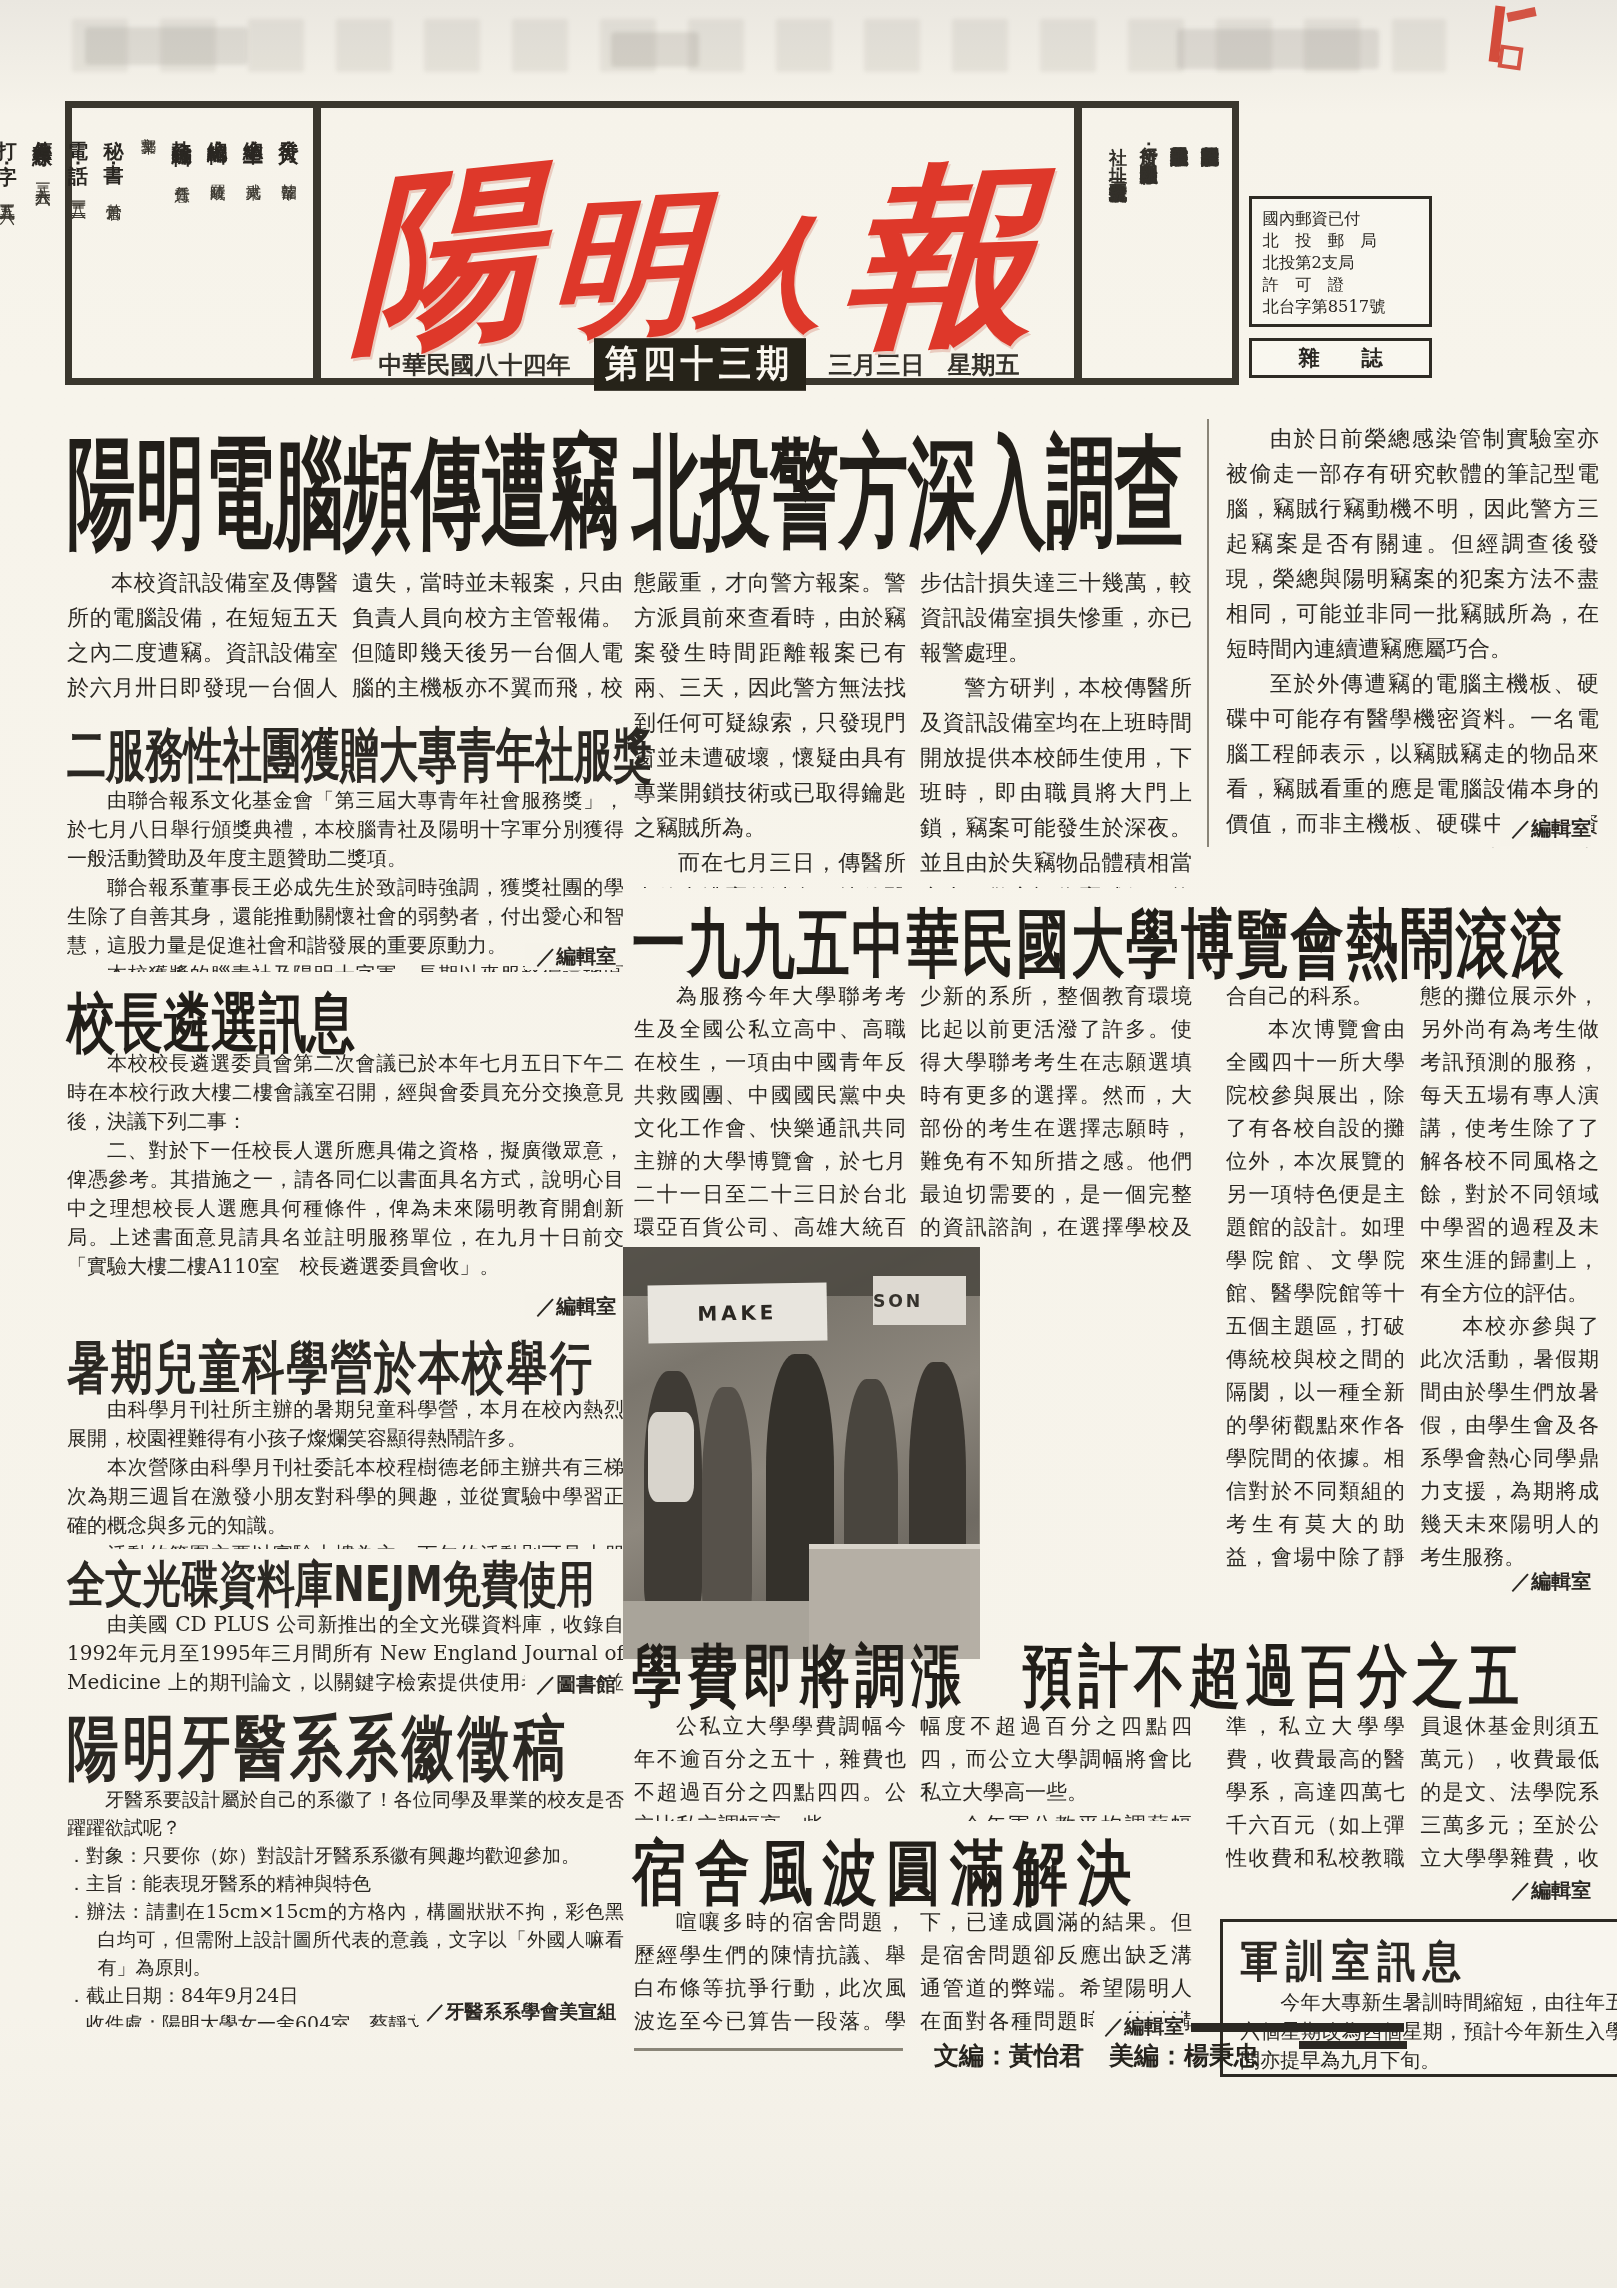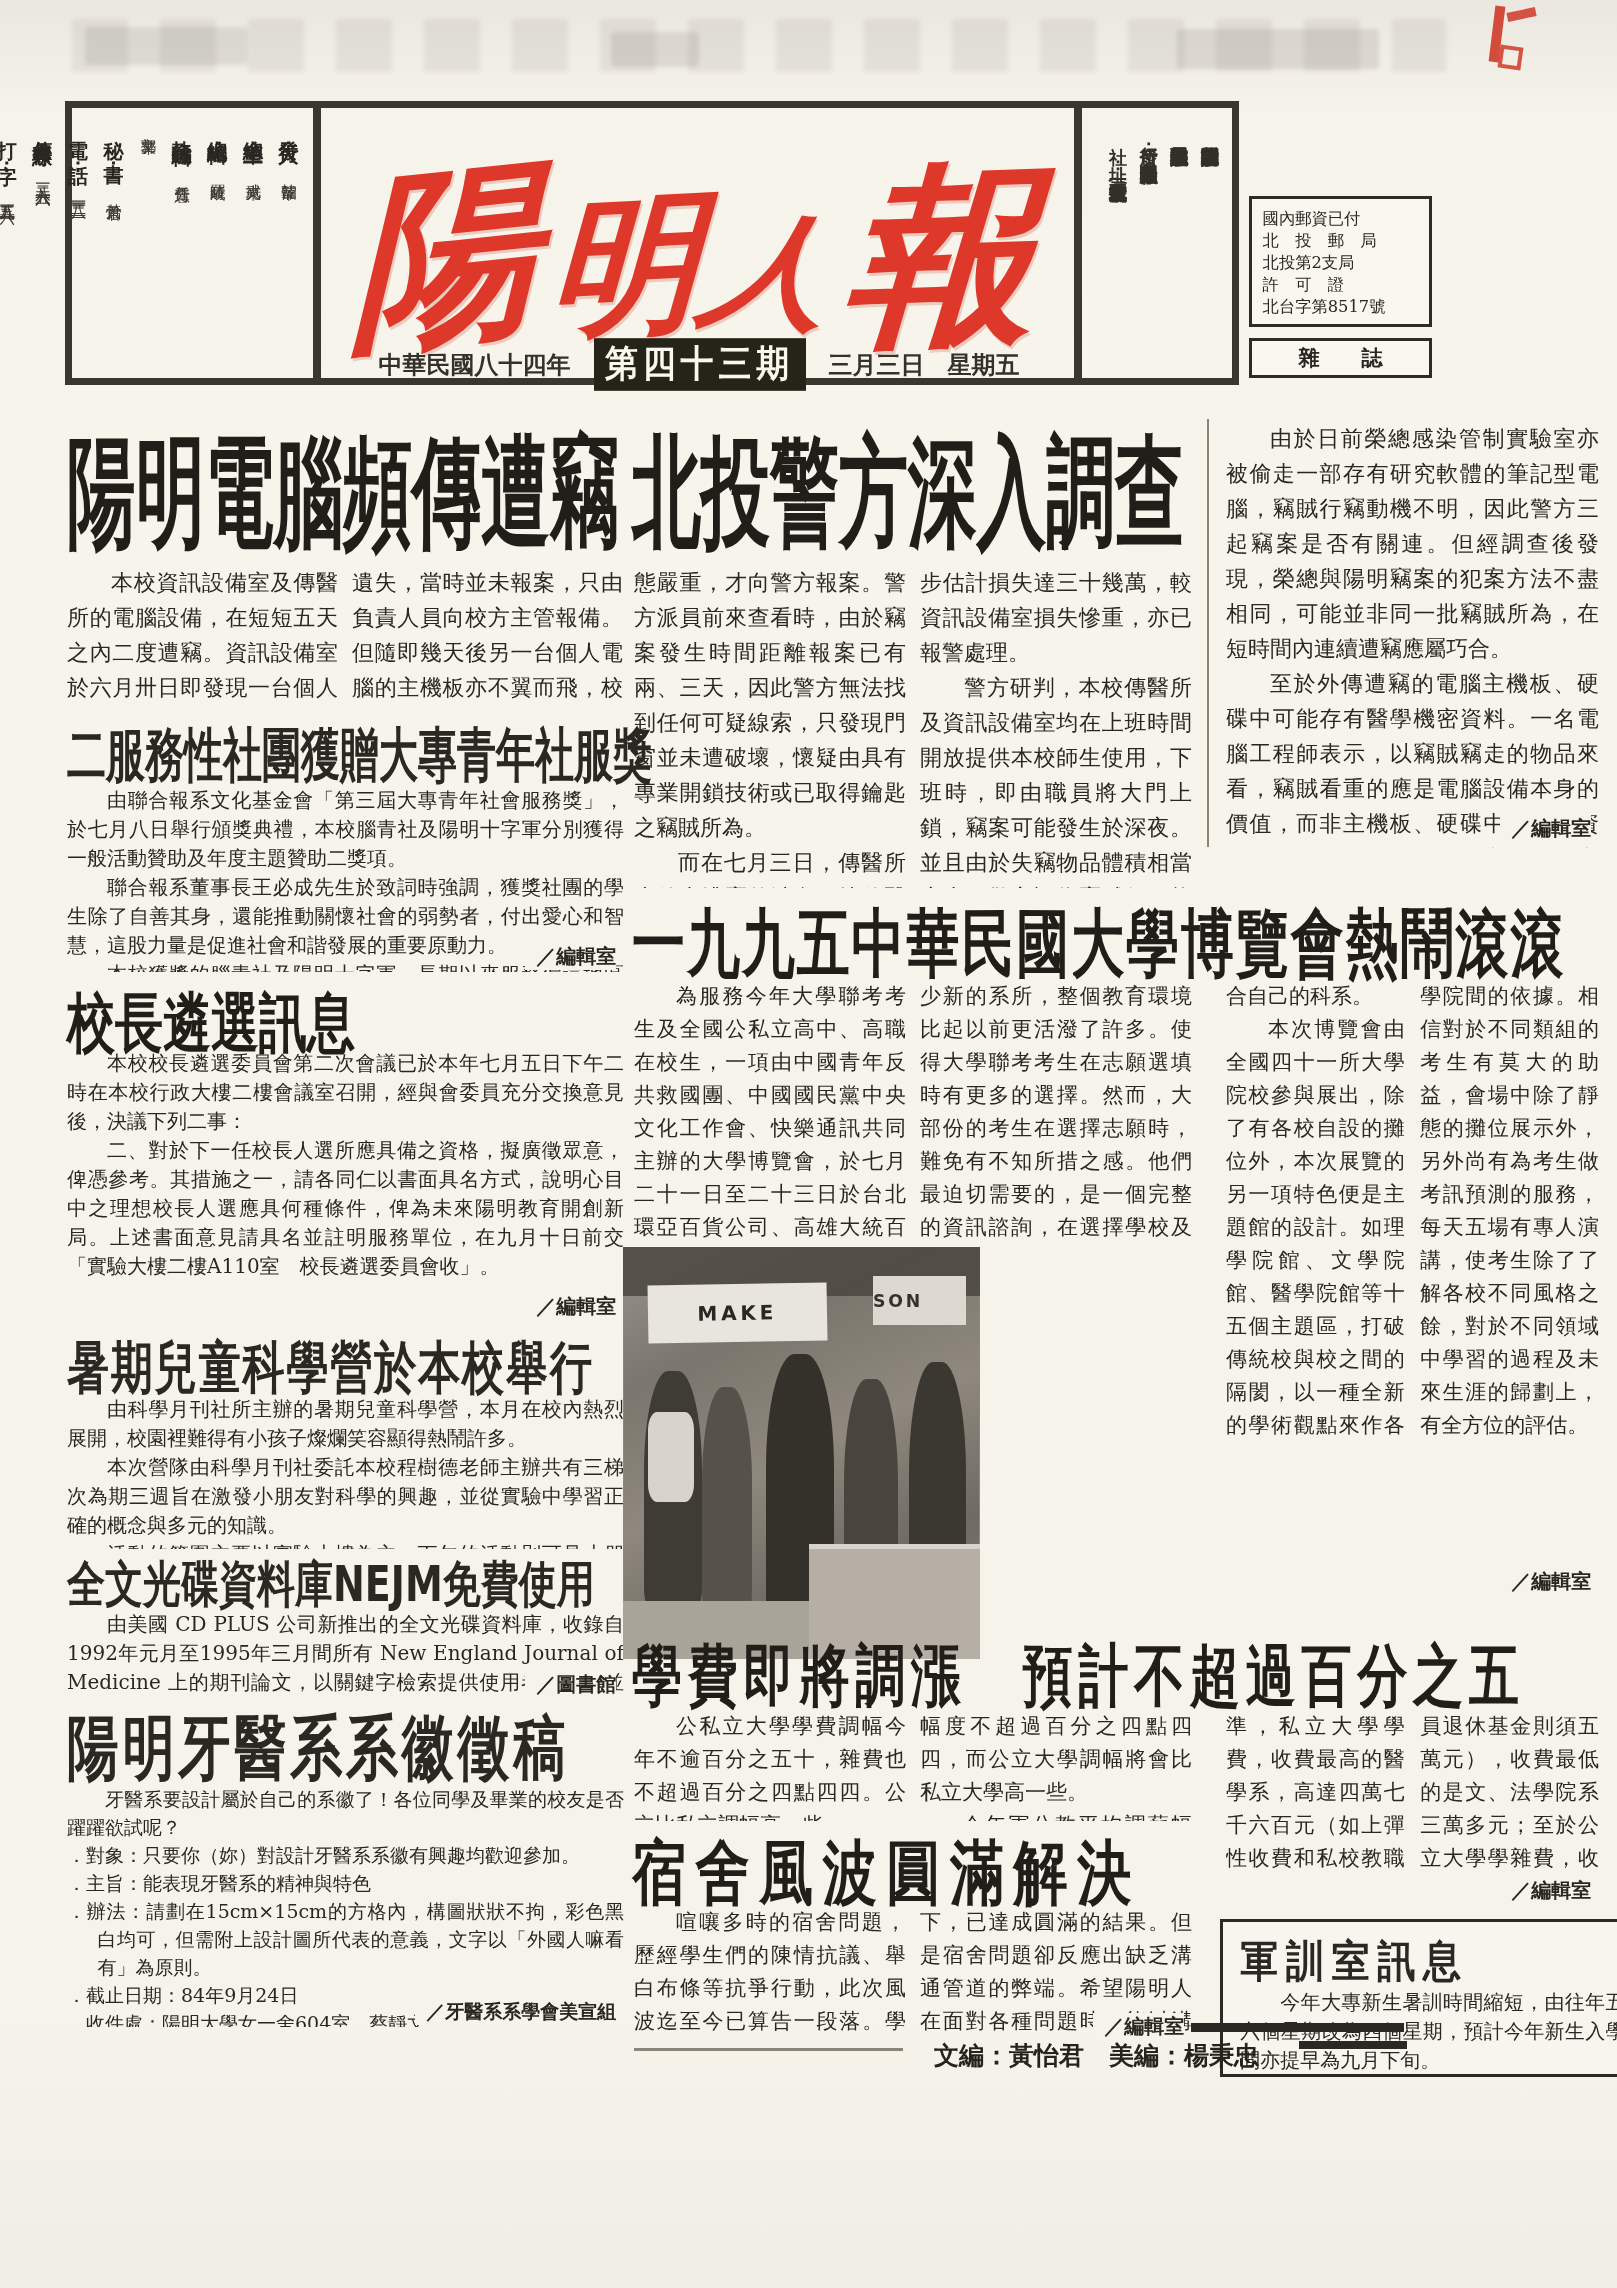--- a/index.html
+++ b/index.html
@@ -239,20 +239,21 @@
     <div class="pfig" style="left:62%;top:32%;width:15%;height:60%;background:#49453e"></div>
     <div class="pfig" style="left:80%;top:28%;width:16%;height:64%;background:#3b3731"></div>
     <div class="abs" style="left:7%;top:40%;width:13%;height:22%;background:#d8d4cc;border-radius:20%"></div>
     <div class="abs" style="left:52%;top:72%;width:48%;height:28%;background:#b5afa5;border-top:5.8px solid #d8d3ca"></div>
     <div class="abs" style="left:0;top:86%;width:52%;height:14%;background:#a9a49a"></div>
   </div>
 
   <div class="abs col" style="left:1226px;top:980px;width:373px;height:617px;column-count:2;column-gap:15.4px">
     <p class="bp f22 noind">合自己的科系。</p>
     <p class="bp f22">本次博覽會由全國四十一所大學院校參與展出，除了有各校自設的攤位外，本次展覽的另一項特色便是主題館的設計。如理學院館、文學院館、醫學院館等十五個主題區，打破傳統校與校之間的隔閡，以一種全新的學術觀點來作各學院間的依據。相信對於不同類組的考生有莫大的助益，會場中除了靜態的攤位展示外，另外尚有為考生做考訊預測的服務，每天五場有專人演講，使考生除了了解各校不同風格之餘，對於不同領域中學習的過程及未來生涯的歸劃上，有全方位的評估。</p>
+    <p class="bp f22">本校亦參與了此次活動，暑假期間由於學生們放暑假，由學生會及各系學會熱心同學鼎力支援，為期將成幾天未來陽明人的考生服務。</p>
     <span class="sig">／編輯室</span>
   </div>
 
   <div class="abs hl" style="left:632px;top:1631px;width:968px;font-size:50px;transform:scale(1,1.35);letter-spacing:5.8px">
     <span>學費即將調漲　預計不超過百分之五</span>
   </div>
   <div class="abs col" style="left:634px;top:1710px;width:272px;height:111px">
     <p class="bp f22">公私立大學學費調幅今年不逾百分之五十，雜費也不超過百分之四點四四。公立比私立調幅高一些。</p>
 
   </div>

